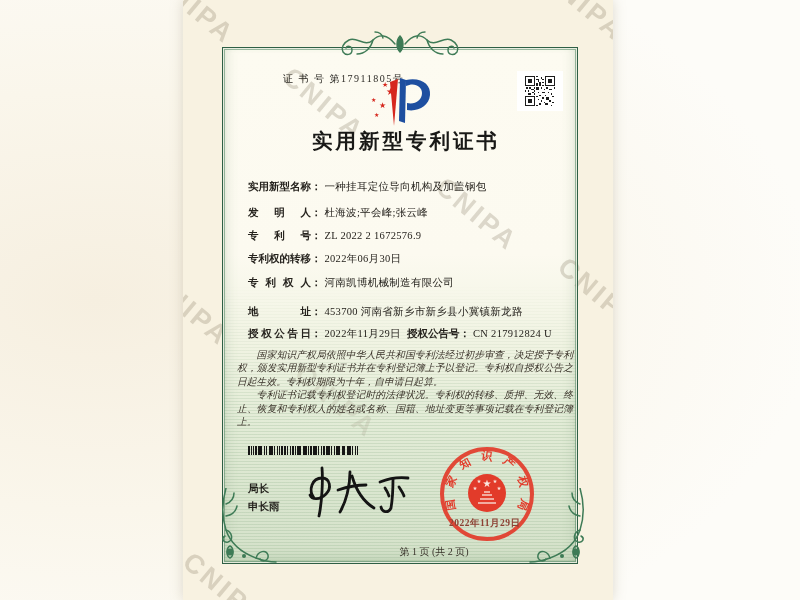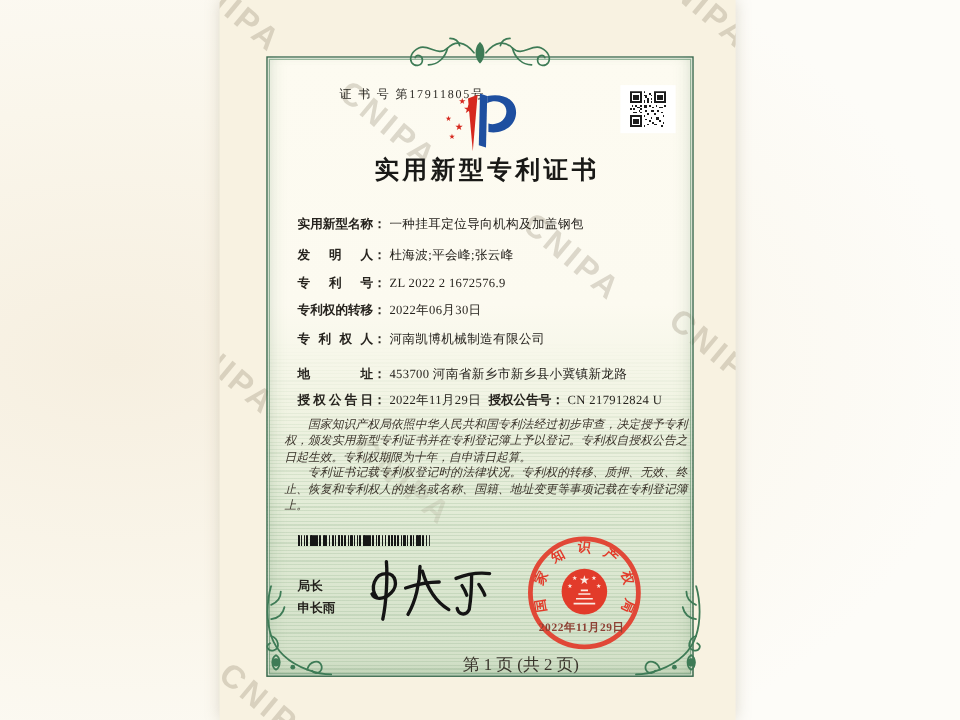--- a/index.html
+++ b/index.html
@@ -51,21 +51,21 @@
   .signer-title{position:absolute;left:65px;top:482px;font-size:10.5px;font-weight:700;color:#23211c;}
   .signer-name{position:absolute;left:65px;top:500px;font-size:10.5px;font-weight:700;color:#23211c;}
   .signature{position:absolute;left:115px;top:462px;}
   
   .seal{position:absolute;left:257px;top:447px;width:94px;height:94px;border-radius:50%;
     border:4px solid rgba(226,59,42,.92);box-sizing:border-box;}
   .seal svg{position:absolute;left:-4px;top:-4px;}
   .seal-date{position:absolute;left:266px;top:517px;font-size:9.5px;font-weight:700;
     letter-spacing:.5px;color:#8d4134;}
   
-  .page-num{position:absolute;left:39px;top:545px;width:424px;text-align:center;font-size:14px;color:#3a352c;}
+  .page-num{position:absolute;left:39px;top:545px;width:424px;text-align:center;font-size:10px;color:#3a352c;}
   .foot-note{position:absolute;left:39px;top:574px;width:324px;text-align:center;font-size:9px;
     font-style:italic;color:#474035;}
   .ornament{position:absolute;left:152px;top:28px;}
   .corner{position:absolute;top:488px;}
   .corner.left{left:35px;}
   .corner.right{left:345px;transform:scaleX(-1);}
 </style>
 </head>
 <body>
 

